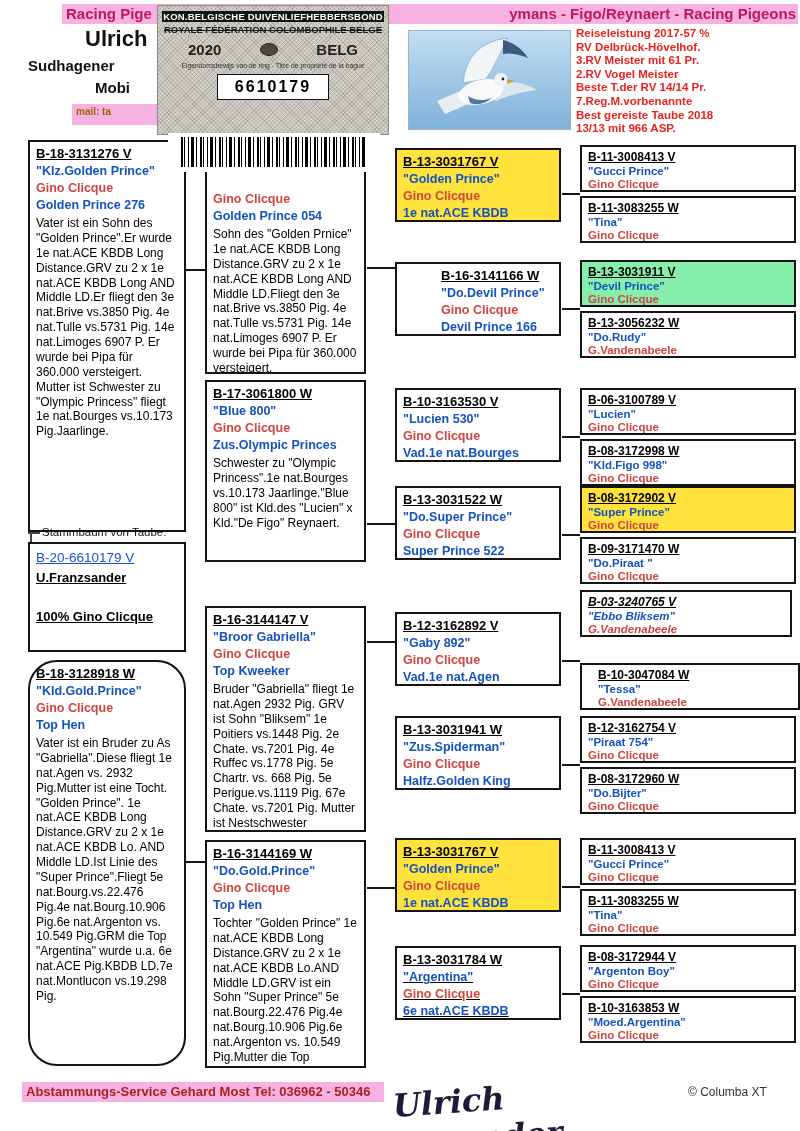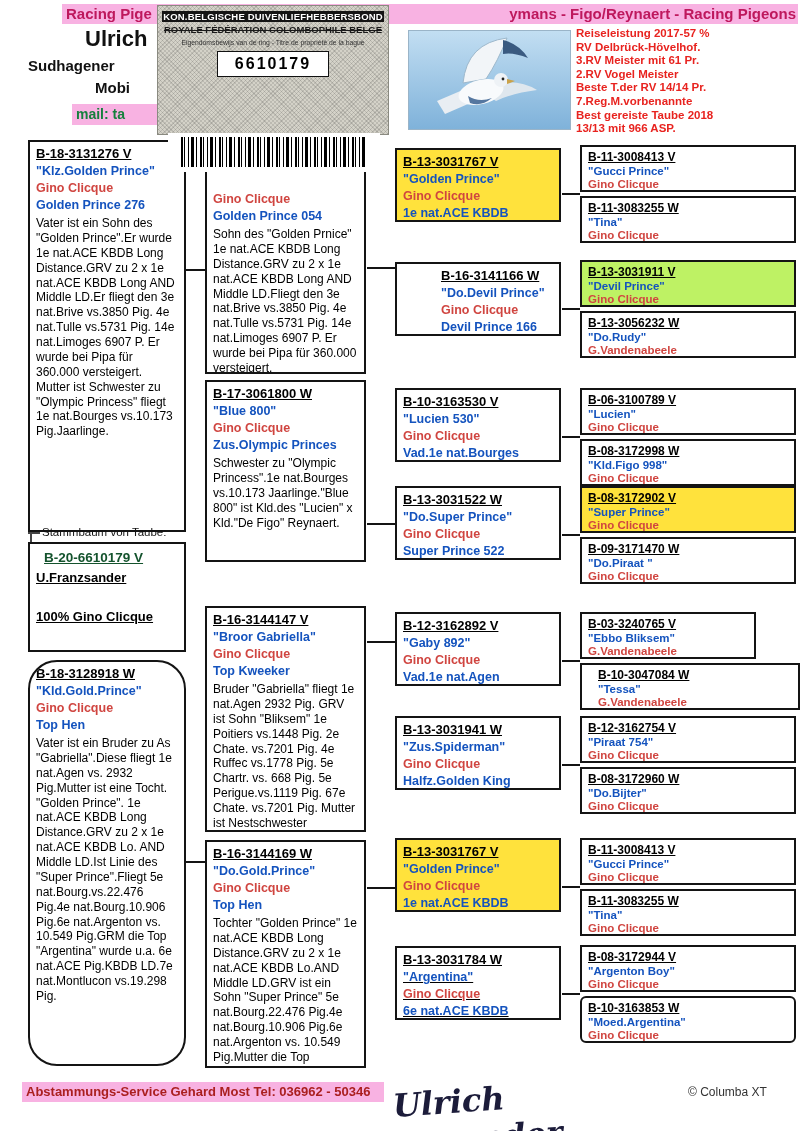--- a/index.html
+++ b/index.html
@@ -8,21 +8,21 @@
   #page { position:relative; width:800px; height:1131px; background:#ffffff; overflow:hidden; }
 
   .band { position:absolute; background:#f8b2e2; }
   .red-title { position:absolute; color:#be185d; font-weight:bold; font-size:15px; line-height:20px; white-space:nowrap; }
 
   .owner-frag { position:absolute; color:#111; font-weight:bold; white-space:nowrap; }
 
   
   .box { position:absolute; border:2px solid #141414; background:#ffffff; padding:4px 6px; overflow:hidden; }
   .box.hl-yellow { background:#ffe23c; }
-  .box.hl-green  { background:#bef264; }
+  .box.hl-green  { background:#86efac; }
   .ring   { font-size:13px;   font-weight:bold; color:#000; text-decoration:underline; margin-bottom:3px; white-space:nowrap; }
   .pname  { font-size:12.5px; font-weight:bold; color:#1453be; margin-bottom:3px; white-space:nowrap; }
   .fancier{ font-size:12.5px; font-weight:bold; color:#d04540; margin-bottom:3px; white-space:nowrap; }
   .extra  { font-size:12.5px; font-weight:bold; color:#1453be; margin-bottom:3px; white-space:nowrap; }
   .body-text { font-size:12px; line-height:1.24; color:#000; margin-top:4px; }
   .gen4 { padding:3px 6px; }
   .gen4 .ring { font-size:12px; margin-bottom:1px; }
   .gen4 .pname, .gen4 .fancier { font-size:11.5px; margin-bottom:1px; }
 
   .hline { position:absolute; height:2px; background:#141414; }
@@ -58,21 +58,21 @@
   #photo { position:absolute; left:408px; top:30px; width:163px; height:100px; border:1px solid #9ab4c8; }
 
   
   #achv { position:absolute; left:576px; top:27px; width:222px; color:#e8231f; font-weight:bold;
           font-size:11.5px; line-height:13.6px; }
 
   
   #subject-label { position:absolute; left:42px; top:526px; font-size:11.5px; color:#111; white-space:nowrap; }
   #subject-box { position:absolute; left:28px; top:542px; width:158px; height:110px;
                  border:2px solid #141414; background:#fff; padding:6px; }
-  .subj-ring { font-size:13.5px; font-weight:bold; text-decoration:underline; color:#14532d; margin-bottom:5px;margin-left:8px; }
+  .subj-ring { font-size:13.5px; font-weight:normal; text-decoration:underline; color:#1d4ed8; margin-bottom:5px; }
   .subj-owner { font-size:13px; font-weight:bold; text-decoration:underline; color:#000; }
   .subj-note { font-size:13px; font-weight:bold; text-decoration:underline; color:#000; margin-top:24px; }
 
   
   #footer-band { position:absolute; left:22px; top:1082px; width:362px; height:20px; background:#f8b2e2; }
   #footer-service { position:absolute; left:26px; top:1084px; font-size:13px; font-weight:bold; color:#aa1f1f; white-space:nowrap; }
   #copyright { position:absolute; left:688px; top:1085px; font-size:12px; color:#333; white-space:nowrap; }
   #signature { position:absolute; left:280px; top:1083px; width:340px; text-align:center;
                font-family:"DejaVu Serif", serif; font-style:italic; font-weight:bold;
                font-size:32px; color:#1c1c3a; transform:rotate(-4deg); }
@@ -83,25 +83,30 @@
 <div id="page">
 
   <div class="band" style="left:62px; top:4px; width:736px; height:20px;"></div>
   <div class="red-title" style="left:66px; top:4px;">Racing Pige</div>
   <div class="red-title" style="right:4px; top:4px;">ymans - Figo/Reynaert - Racing Pigeons</div>
 
   <div class="owner-frag" style="left:85px; top:26px; font-size:22px;">Ulrich</div>
   <div class="owner-frag" style="left:28px; top:57px; font-size:15px;">Sudhagener</div>
   <div class="owner-frag" style="left:95px; top:79px; font-size:15px;">Mobi</div>
   <div class="band" style="left:72px; top:104px; width:90px; height:21px;"></div>
-  <div class="owner-frag" style="left:76px; top:106px; font-size:14px; color:#15803d;">mail: ta</div>
+  <div class="owner-frag" style="left:76px; top:106px; font-size:10px; color:#a16207;">mail: ta</div>
 
   <div id="stamp">
     <div class="fed1">KON.BELGISCHE DUIVENLIEFHEBBERSBOND</div>
     <div class="fed2">ROYALE FÉDÉRATION COLOMBOPHILE BELGE</div>
+    <div class="yearrow">
+      <span>2020</span>
+      <span class="emblem"></span>
+      <span>BELG</span>
+    </div>
     <div class="eigendom">Eigendomsbewijs van de ring - Titre de propriété de la bague</div>
     <div class="ringno-box">
       <div>6610179</div>
     </div>
   </div>
   <div id="barcode-card">
     <div id="barcode"></div>
   </div>
 
   <div id="photo">
@@ -274,21 +279,21 @@
   <div class="box gen4 hl-yellow" style="left:580px; top:486px; width:216px; height:47px;">
     <div class="ring">B-08-3172902 V</div>
     <div class="pname">"Super Prince"</div>
     <div class="fancier">Gino Clicque</div>
   </div>
   <div class="box gen4" style="left:580px; top:537px; width:216px; height:47px;">
     <div class="ring">B-09-3171470 W</div>
     <div class="pname">"Do.Piraat "</div>
     <div class="fancier">Gino Clicque</div>
   </div>
-  <div class="box gen4" style="left:580px; top:612px; width:176px; height:47px;">
+  <div class="box gen4" style="left:580px; top:590px; width:212px; height:47px;font-style:italic;">
     <div class="ring">B-03-3240765 V</div>
     <div class="pname">"Ebbo Bliksem"</div>
     <div class="fancier">G.Vandenabeele</div>
   </div>
   <div class="box gen4" style="left:580px; top:663px; width:220px; height:47px;padding-left:16px;">
     <div class="ring">B-10-3047084 W</div>
     <div class="pname">"Tessa"</div>
     <div class="fancier">G.Vandenabeele</div>
   </div>
   <div class="box gen4" style="left:580px; top:716px; width:216px; height:47px;">
@@ -309,21 +314,21 @@
   <div class="box gen4" style="left:580px; top:889px; width:216px; height:47px;">
     <div class="ring">B-11-3083255 W</div>
     <div class="pname">"Tina"</div>
     <div class="fancier">Gino Clicque</div>
   </div>
   <div class="box gen4" style="left:580px; top:945px; width:216px; height:47px;">
     <div class="ring">B-08-3172944 V</div>
     <div class="pname">"Argenton Boy"</div>
     <div class="fancier">Gino Clicque</div>
   </div>
-  <div class="box gen4" style="left:580px; top:996px; width:216px; height:47px;border-radius:6px;">
+  <div class="box gen4" style="left:580px; top:996px; width:216px; height:47px;">
     <div class="ring">B-10-3163853 W</div>
     <div class="pname">"Moed.Argentina"</div>
     <div class="fancier">Gino Clicque</div>
   </div>
 
   <div class="hline" style="left:186px; top:269px; width:19px;"></div>
   <div class="hline" style="left:186px; top:861px; width:19px;"></div>
   <div class="hline" style="left:367px; top:267px; width:28px;"></div>
   <div class="hline" style="left:367px; top:523px; width:28px;"></div>
   <div class="hline" style="left:367px; top:641px; width:28px;"></div>

